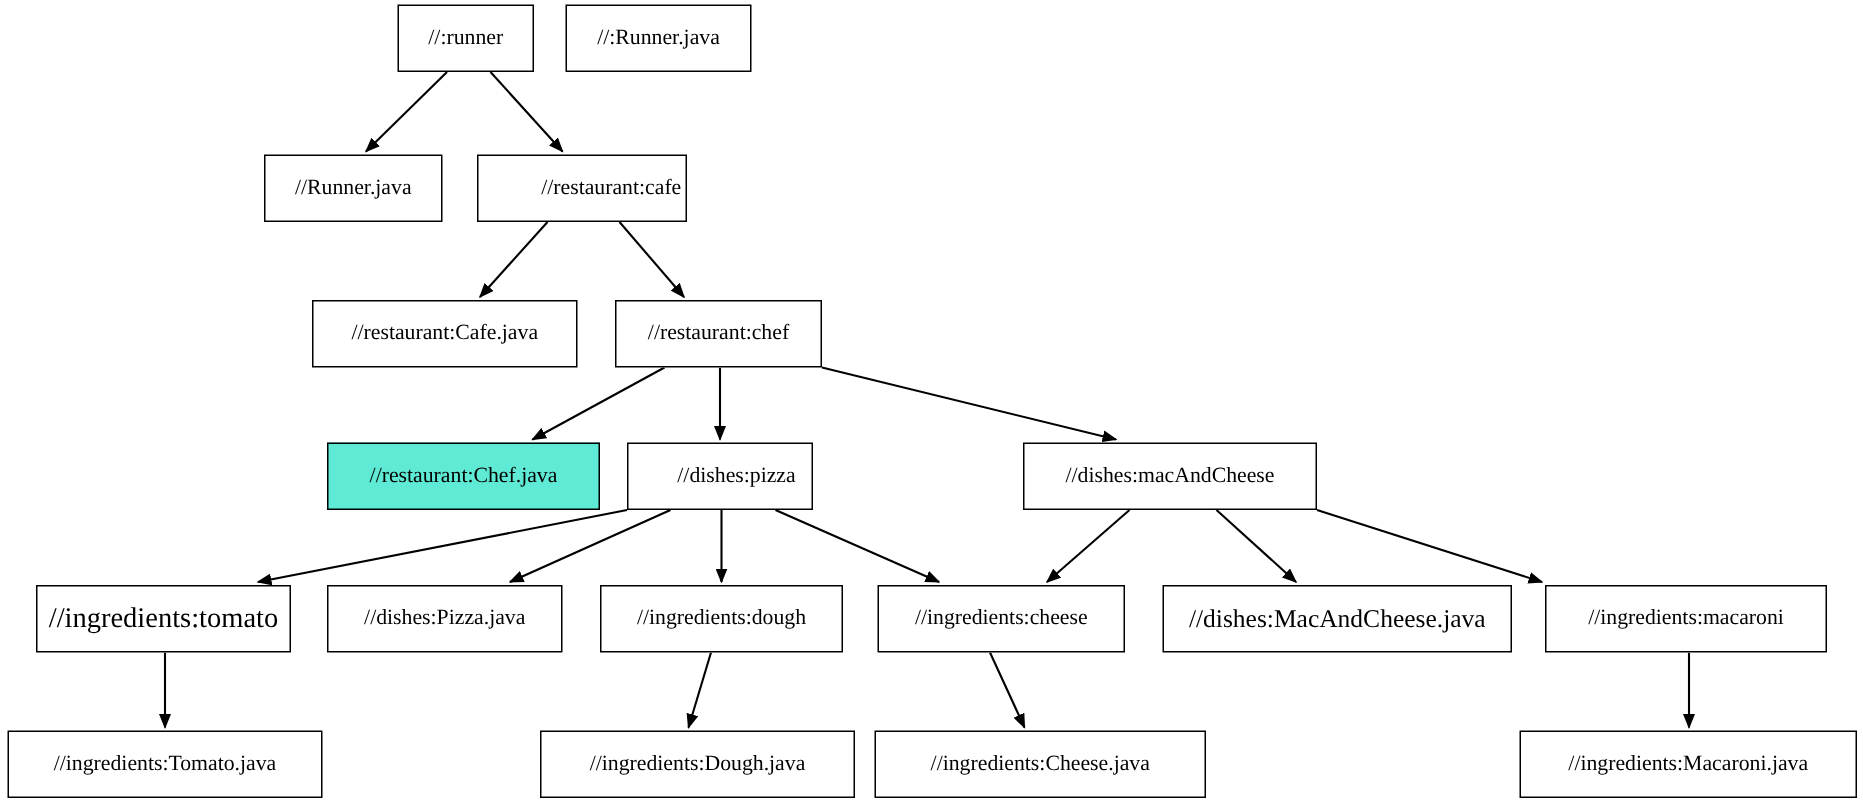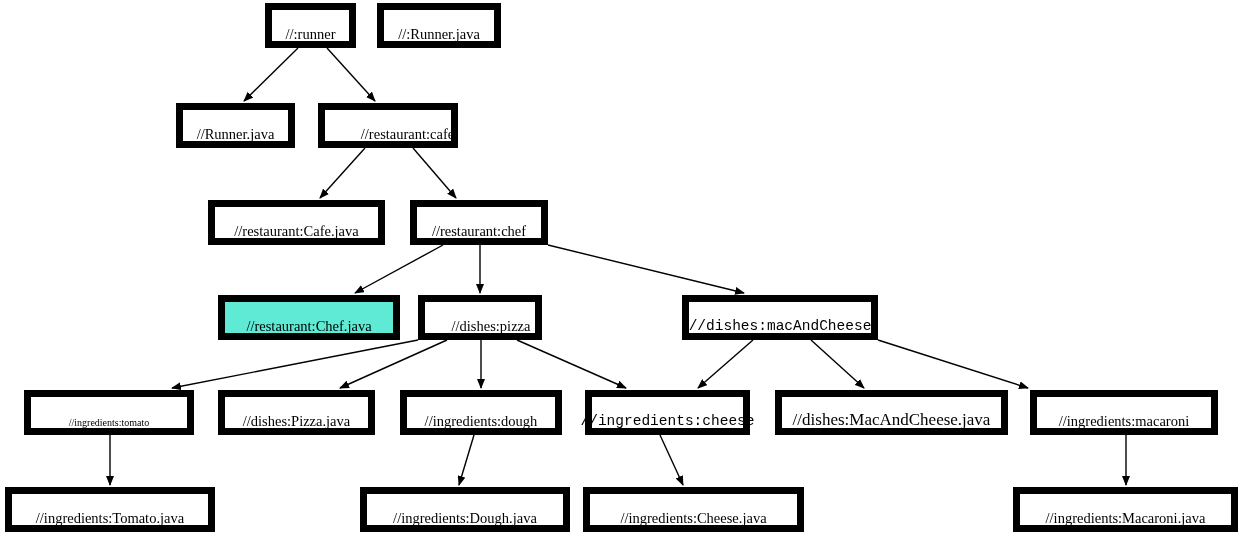--- a/index.html
+++ b/index.html
@@ -19,24 +19,24 @@
     position: absolute;
     left: 0;
     top: 0;
     width: 1242px;
     height: 539px;
     pointer-events: none;
   }
   .graph-node {
     position: absolute;
     box-sizing: border-box;
-    border: 7px solid #0f766e;
+    border: 1px solid #0f766e;
     background: #ffffff;
     display: flex;
-    align-items: flex-end;
+    align-items: center;
     justify-content: center;
     white-space: nowrap;
     z-index: 2;
   }
   .graph-node .node-label {
     font-family: "Liberation Serif", "DejaVu Serif", serif;
     font-size: 14.5px;
     line-height: 1;
     color: #000000;
     letter-spacing: 0px;
@@ -92,33 +92,33 @@
       <div class="graph-node" style="left: 410px; top: 200px; width: 138px; height: 45px; border-color: rgb(0, 0, 0); background: rgb(255, 255, 255);">
         <span class="node-label" style="font-size: 14.5px;">//restaurant:chef</span>
       </div>
       <div class="graph-node" style="left: 218px; top: 295px; width: 182px; height: 45px; border-color: rgb(0, 0, 0); background: #5eead4;">
         <span class="node-label" style="font-size: 14.5px;">//restaurant:Chef.java</span>
       </div>
       <div class="graph-node" style="left: 418px; top: 295px; width: 124px; height: 45px; border-color: rgb(0, 0, 0); background: rgb(255, 255, 255); padding-left: 22px;">
         <span class="node-label" style="font-size: 14.5px;">//dishes:pizza</span>
       </div>
       <div class="graph-node" style="left: 682px; top: 295px; width: 196px; height: 45px; border-color: rgb(0, 0, 0); background: rgb(255, 255, 255);">
-        <span class="node-label" style="font-size: 14.5px; font-family: Liberation Mono, monospace;">//dishes:macAndCheese</span>
+        <span class="node-label" style="font-size: 14.5px;">//dishes:macAndCheese</span>
       </div>
       <div class="graph-node" style="left: 24px; top: 390px; width: 170px; height: 45px; border-color: rgb(0, 0, 0); background: rgb(255, 255, 255);">
-        <span class="node-label" style="font-size: 10px;">//ingredients:tomato</span>
+        <span class="node-label" style="font-size: 19px;">//ingredients:tomato</span>
       </div>
       <div class="graph-node" style="left: 218px; top: 390px; width: 157px; height: 45px; border-color: rgb(0, 0, 0); background: rgb(255, 255, 255);">
         <span class="node-label" style="font-size: 14.5px; font-family: Liberation Serif, serif;">//dishes:Pizza.java</span>
       </div>
       <div class="graph-node" style="left: 400px; top: 390px; width: 162px; height: 45px; border-color: rgb(0, 0, 0); background: rgb(255, 255, 255);">
         <span class="node-label" style="font-size: 14.5px;">//ingredients:dough</span>
       </div>
       <div class="graph-node" style="left: 585px; top: 390px; width: 165px; height: 45px; border-color: rgb(0, 0, 0); background: rgb(255, 255, 255);">
-        <span class="node-label" style="font-size: 14.5px; font-family: Liberation Mono, monospace;">//ingredients:cheese</span>
+        <span class="node-label" style="font-size: 14.5px;">//ingredients:cheese</span>
       </div>
       <div class="graph-node" style="left: 775px; top: 390px; width: 233px; height: 45px; border-color: rgb(0, 0, 0); background: rgb(255, 255, 255);">
         <span class="node-label" style="font-size: 17px;">//dishes:MacAndCheese.java</span>
       </div>
       <div class="graph-node" style="left: 1030px; top: 390px; width: 188px; height: 45px; border-color: rgb(0, 0, 0); background: rgb(255, 255, 255);">
         <span class="node-label" style="font-size: 14.5px;">//ingredients:macaroni</span>
       </div>
       <div class="graph-node" style="left: 5px; top: 487px; width: 210px; height: 45px; border-color: rgb(0, 0, 0); background: rgb(255, 255, 255);">
         <span class="node-label" style="font-size: 14.5px;">//ingredients:Tomato.java</span>
       </div>

